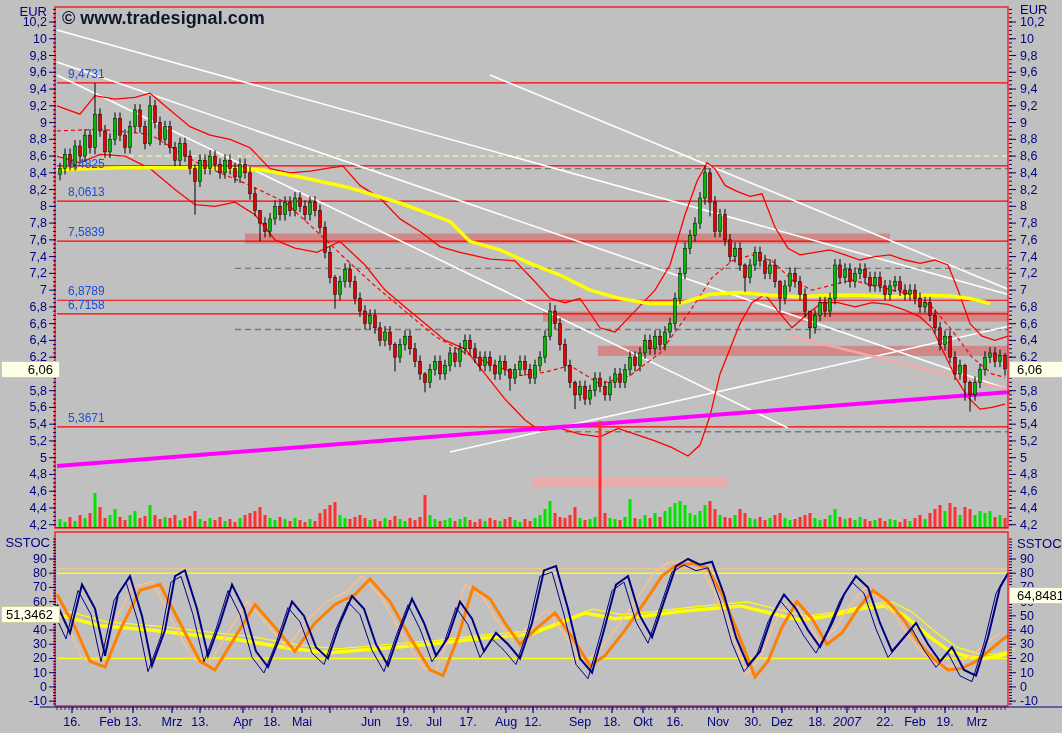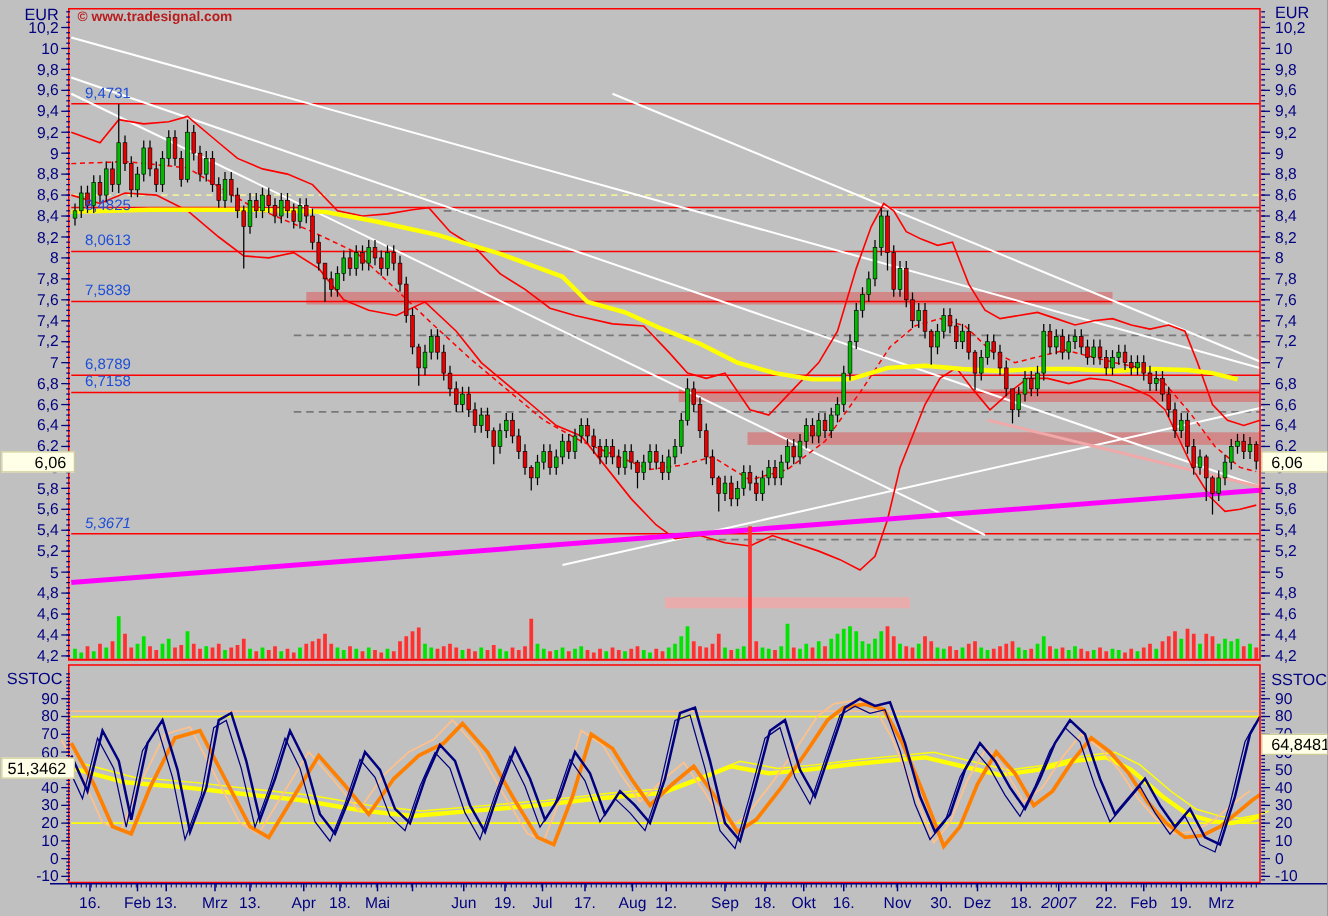--- a/index.html
+++ b/index.html
@@ -8,21 +8,21 @@
   #chart-svg{position:absolute;left:0;top:0;}
   .lbl{position:absolute;color:#000080;font-size:12.5px;line-height:14px;white-space:nowrap;}
   .gutL{left:0;width:47px;text-align:right;}
   .gutR{left:1020px;text-align:left;}
   .redlbl{position:absolute;color:#1d4ed8;font-size:12px;line-height:13px;white-space:nowrap;}
   .datelbl{position:absolute;width:44px;text-align:center;color:#000080;font-size:12.5px;}
   .hl{position:absolute;background:#FFFFE8;border:1px solid #cdcd9a;color:#000;
       font-size:13px;line-height:15px;height:15px;z-index:5;}
   .hlL{left:1px;width:51px;text-align:right;padding-right:6px;}
   .hlR{left:1009px;width:46px;text-align:left;padding-left:7px;}
-  #copyright{position:absolute;left:62px;top:8px;color:#b91c1c;font-size:11px;font-weight:600;z-index:4;}
+  #copyright{position:absolute;left:62px;top:8px;color:#0f172a;font-size:18px;font-weight:600;z-index:4;}
   .unit{position:absolute;color:#000080;font-size:13px;font-weight:500;z-index:4;}
 </style>
 </head>
 <body>
 
 <div id="screen">
   <svg id="chart-svg" width="1062" height="733">
       <g>
         <line x1="355" y1="168.63250000000002" x2="1008" y2="168.63250000000002" stroke="#787878" stroke-width="1.4" stroke-dasharray="6 4"></line>
         <line x1="235" y1="268.34259999999995" x2="1008" y2="268.34259999999995" stroke="#787878" stroke-width="1.4" stroke-dasharray="6 4"></line>
@@ -1508,15 +1508,15 @@
       <div class="datelbl" style="left: 863px; top: 715px;">22.</div>
       <div class="datelbl" style="left: 893px; top: 715px;">Feb</div>
       <div class="datelbl" style="left: 923px; top: 715px;">19.</div>
       <div class="datelbl" style="left: 955px; top: 715px;">Mrz</div>
       <div class="redlbl" style="left: 68px; top: 67.907px;">9,4731</div>
       <div class="redlbl" style="left: 68px; top: 158px;">8,4825</div>
       <div class="redlbl" style="left: 68px; top: 186.202px;">8,0613</div>
       <div class="redlbl" style="left: 68px; top: 226.203px;">7,5839</div>
       <div class="redlbl" style="left: 68px; top: 285.275px;">6,8789</div>
       <div class="redlbl" style="left: 68px; top: 298.941px;">6,7158</div>
-      <div class="redlbl" style="left: 68px; top: 411.949px; font-style: italic;">5,3671</div>
+      <div class="redlbl" style="left: 68px; top: 411.949px;">5,3671</div>
     </div>
 </div>
 
 </body></html>

